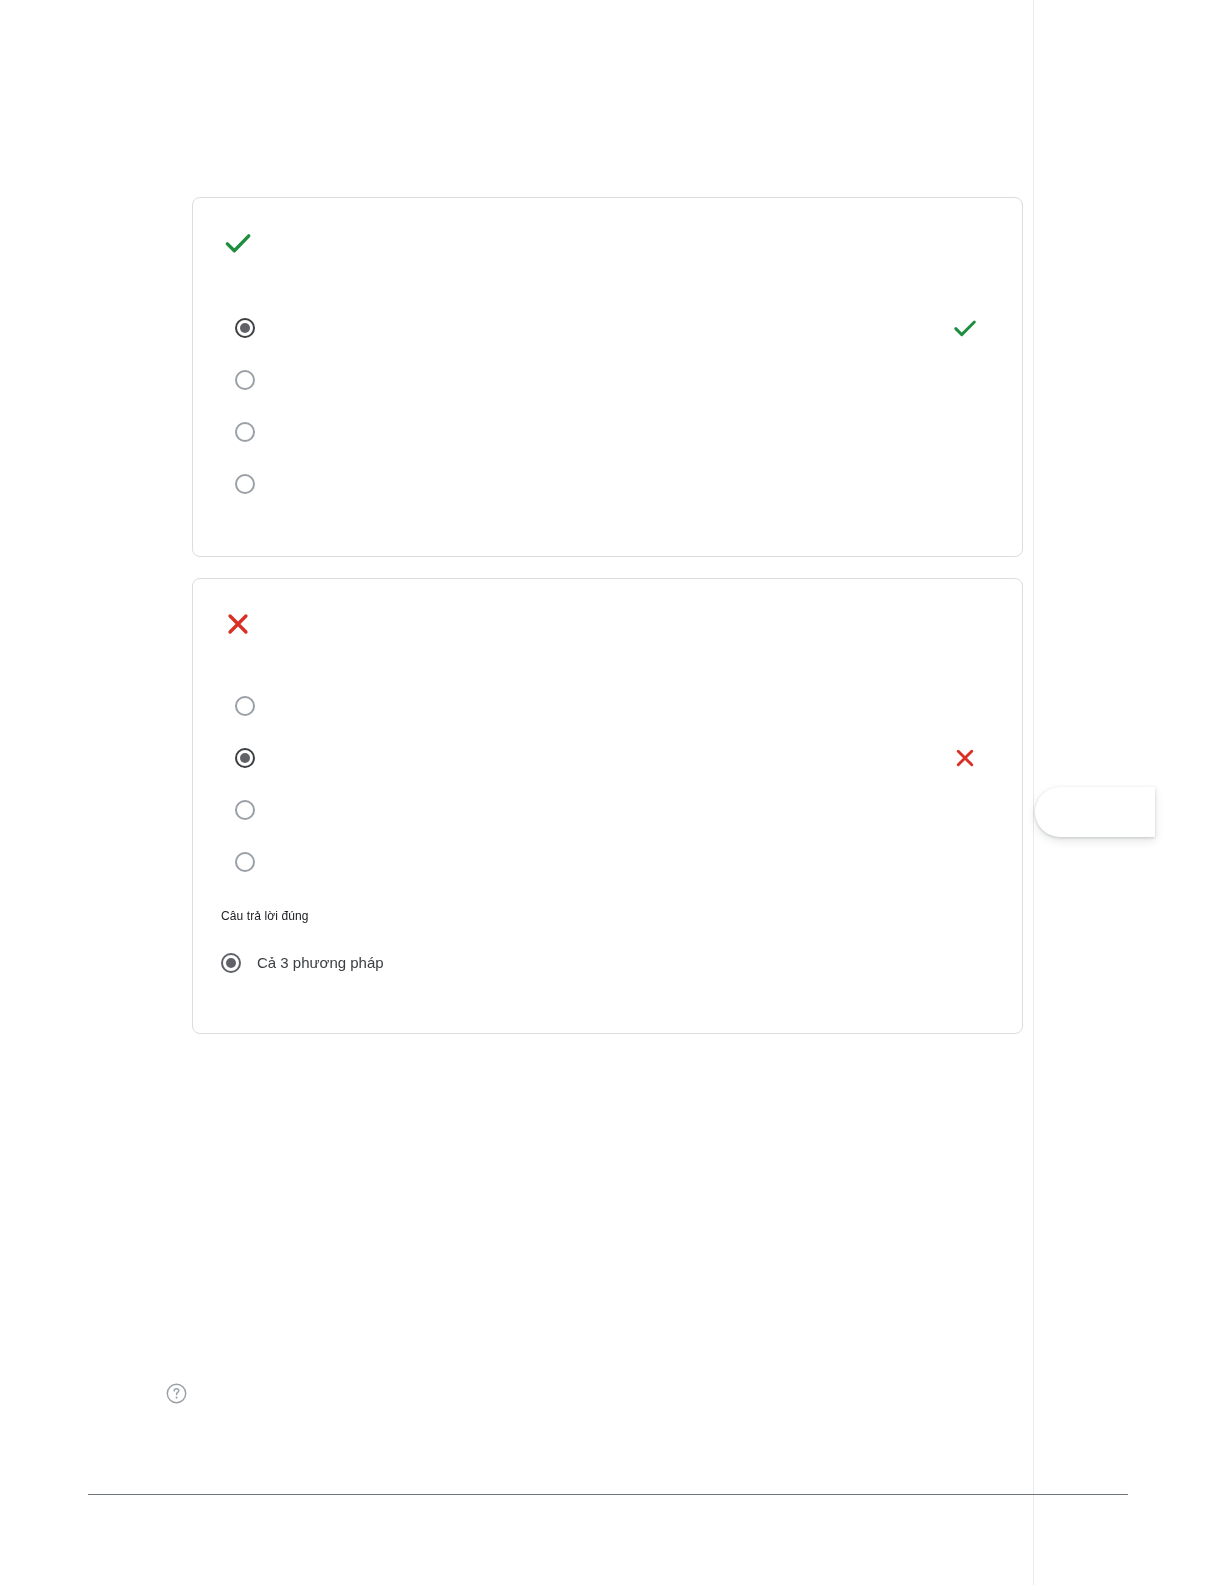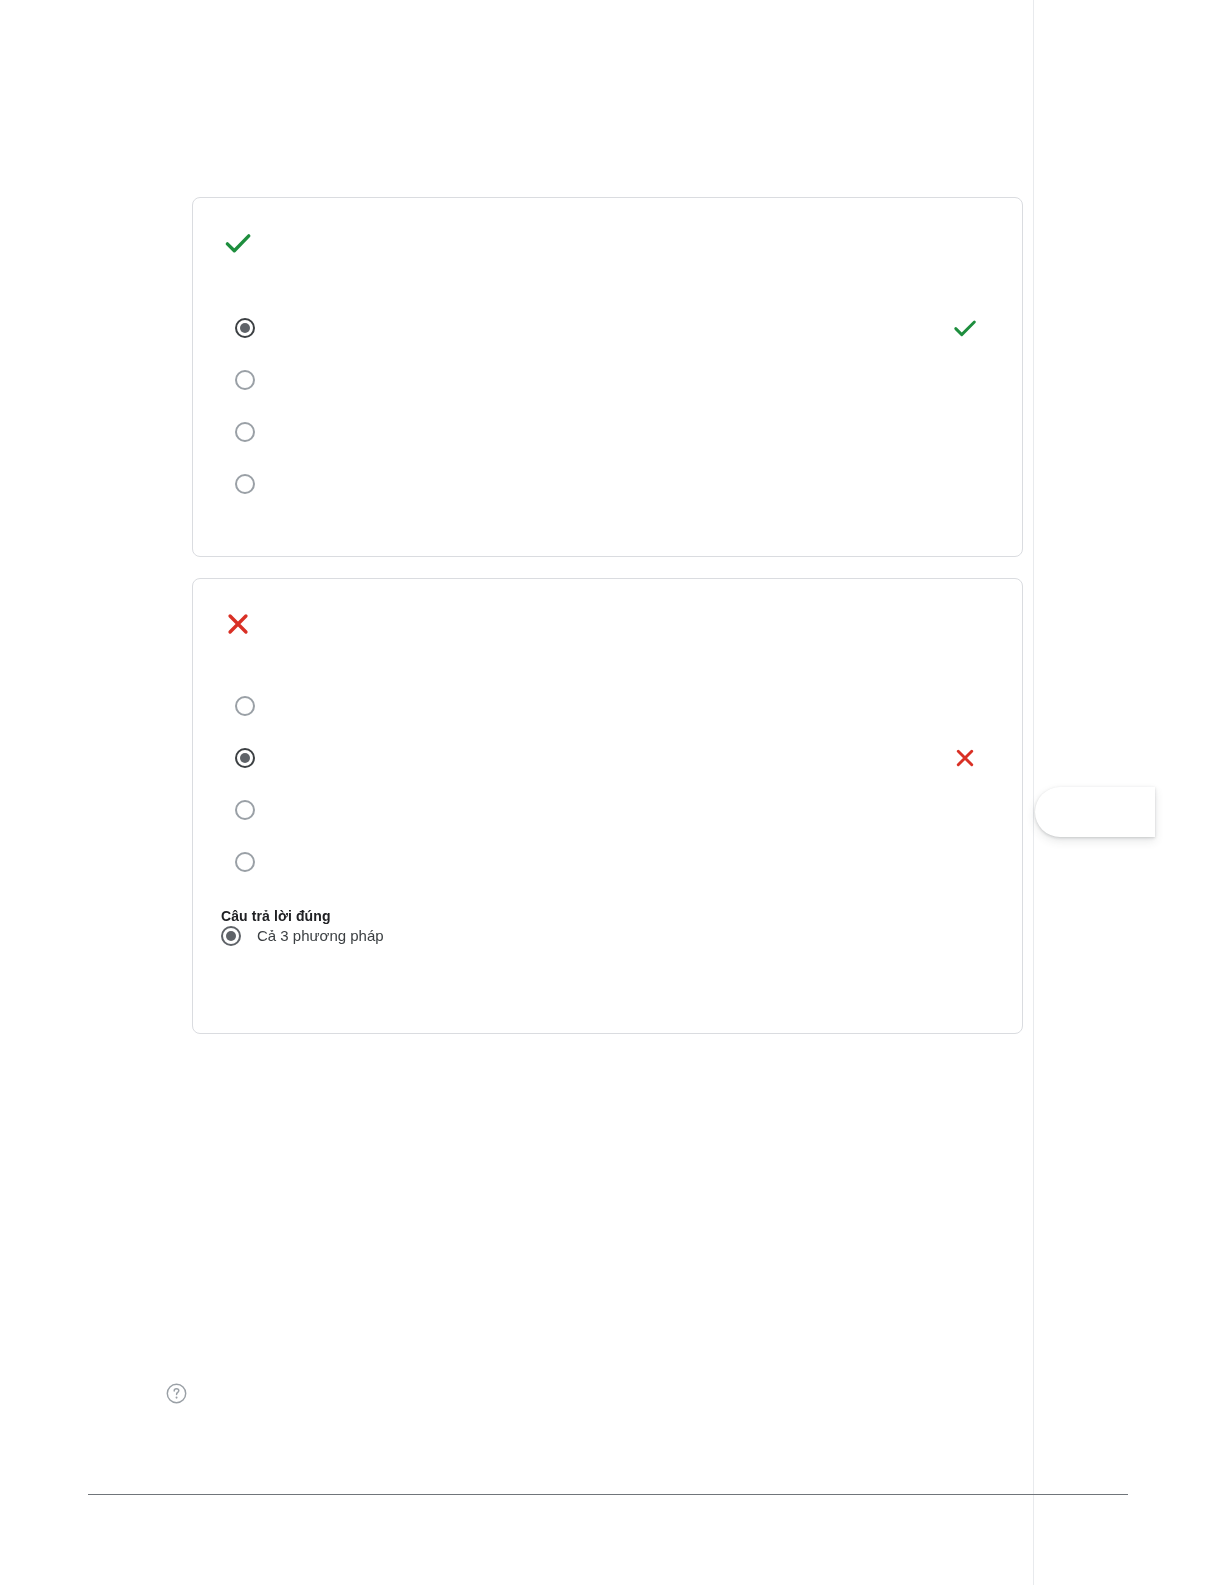--- a/index.html
+++ b/index.html
@@ -117,27 +117,28 @@
     white-space: pre;
   }
 
   
   .correct-answer-block {
     position: absolute;
     left: 28px;
     right: 28px;
   }
   .correct-answer-title {
-    font-size: 14px;
-    font-weight: 700;
+    font-size: 12px;
+    font-weight: 400;
     color: #202124;
     letter-spacing: .1px;
     line-height: 20px;
   }
   .correct-answer-row {
+    margin-top: 27px;
     display: flex;
     align-items: center;
   }
   .correct-answer-row .radio {
     border-color: #5f6368;
   }
   .correct-answer-row .option-label {
     font-size: 15px;
     color: #3c4043;
   }

